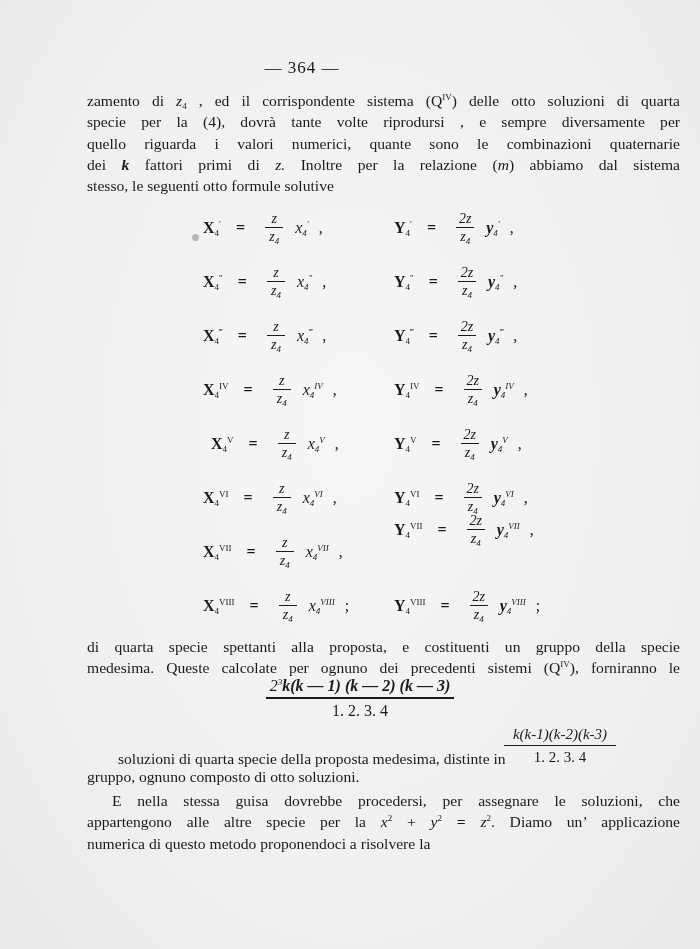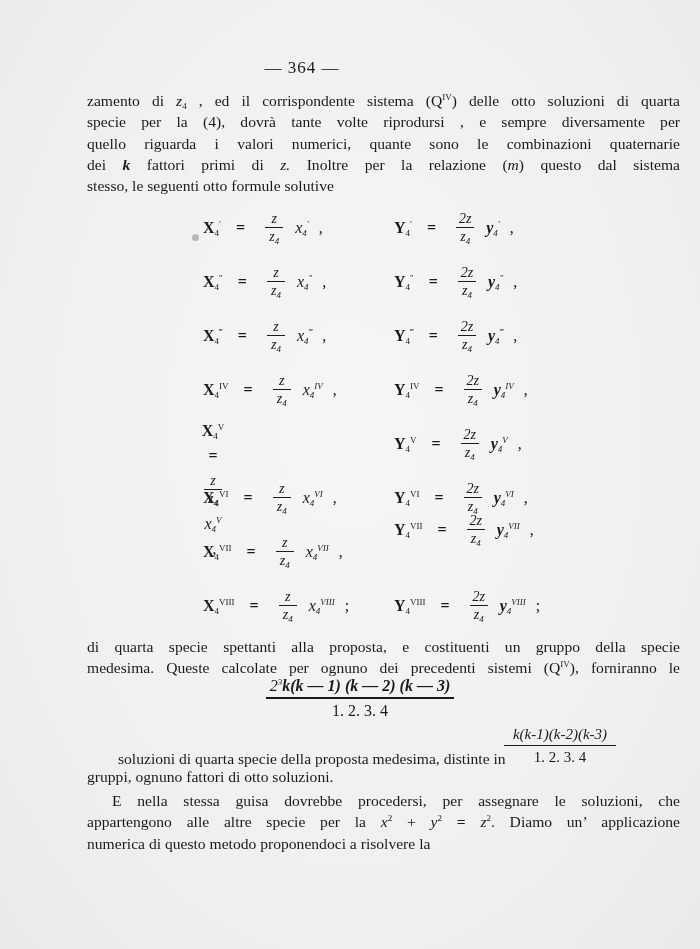--- a/index.html
+++ b/index.html
@@ -74,21 +74,21 @@
 <body>
 
 <div class="page">
 
   <div class="page-number">— 364 —</div>
 
   <div class="para" style="top:90px;">
     <span class="ln"><span>zamento di </span><i>z</i><sub>4</sub><span> , ed il corrispondente sistema (Q</span><sup>IV</sup><span>) delle otto soluzioni di quarta</span></span>
     <span class="ln">specie per la (4), dovrà tante volte riprodursi , e sempre diversamente per</span>
     <span class="ln">quello riguarda i valori numerici, quante sono le combinazioni quaternarie</span>
-    <span class="ln"><span>dei </span><b><i>k</i></b><span> fattori primi di </span><i>z.</i><span> Inoltre per la relazione (</span><i>m</i><span>) questo dal sistema</span></span>
+    <span class="ln"><span>dei </span><b><i>k</i></b><span> fattori primi di </span><i>z.</i><span> Inoltre per la relazione (</span><i>m</i><span>) abbiamo dal sistema</span></span>
     <span class="ln last">stesso, le seguenti otto formule solutive</span>
   </div>
 
   <div class="speck"></div>
 
   <div id="formulas">
       <div class="eq" style="left:203px; top:206px;">
         <span class="lhs"><span>X</span><sub>4</sub><sup>′</sup></span>
         <span class="eqs">=</span>
         <span class="frac">
@@ -169,21 +169,21 @@
         <span class="lhs"><span>Y</span><sub>4</sub><sup>IV</sup></span>
         <span class="eqs">=</span>
         <span class="frac">
           <span class="num">2z</span>
           <span class="bar"></span>
           <span class="den"><span>z</span><sub>4</sub></span>
         </span>
         <span class="rhs"><b>y</b><sub>4</sub><sup>IV</sup></span>
         <span class="punct">,</span>
       </div>
-      <div class="eq" style="left:199px; top:422px;flex-direction:column;">
+      <div class="eq" style="left:211px; top:422px;">
         <span class="lhs"><span>X</span><sub>4</sub><sup>V</sup></span>
         <span class="eqs">=</span>
         <span class="frac">
           <span class="num">z</span>
           <span class="bar"></span>
           <span class="den"><span>z</span><sub>4</sub></span>
         </span>
         <span class="rhs"><span>x</span><sub>4</sub><sup>V</sup></span>
         <span class="punct">,</span>
       </div>
@@ -279,21 +279,21 @@
 
   <div class="para" style="top:748px; width:420px;margin-left:31px;">
     <span class="ln last" style="text-align-last:left;">soluzioni di quarta specie della proposta medesima, distinte in</span>
   </div>
   <div class="inline-frac">
     <div class="num">k(k-1)(k-2)(k-3)</div>
     <div class="bar"></div>
     <div class="den">1. 2. 3. 4</div>
   </div>
   <div class="para" style="top:766px;">
-    <span class="ln last">gruppi, ognuno fattori di otto soluzioni.</span>
+    <span class="ln last">gruppo, ognuno composto di otto soluzioni.</span>
   </div>
 
   <div class="para" style="top:790px;">
     <span class="ln indent">E nella stessa guisa dovrebbe procedersi, per assegnare le soluzioni, che</span>
     <span class="ln"><span>appartengono alle altre specie per la </span><i>x</i><sup>2</sup><span> + </span><i>y</i><sup>2</sup><b> = </b><i>z</i><sup>2</sup><span>.  Diamo un’ applicazione</span></span>
     <span class="ln last">numerica di questo metodo proponendoci a risolvere la</span>
   </div>
 
 </div>
 

